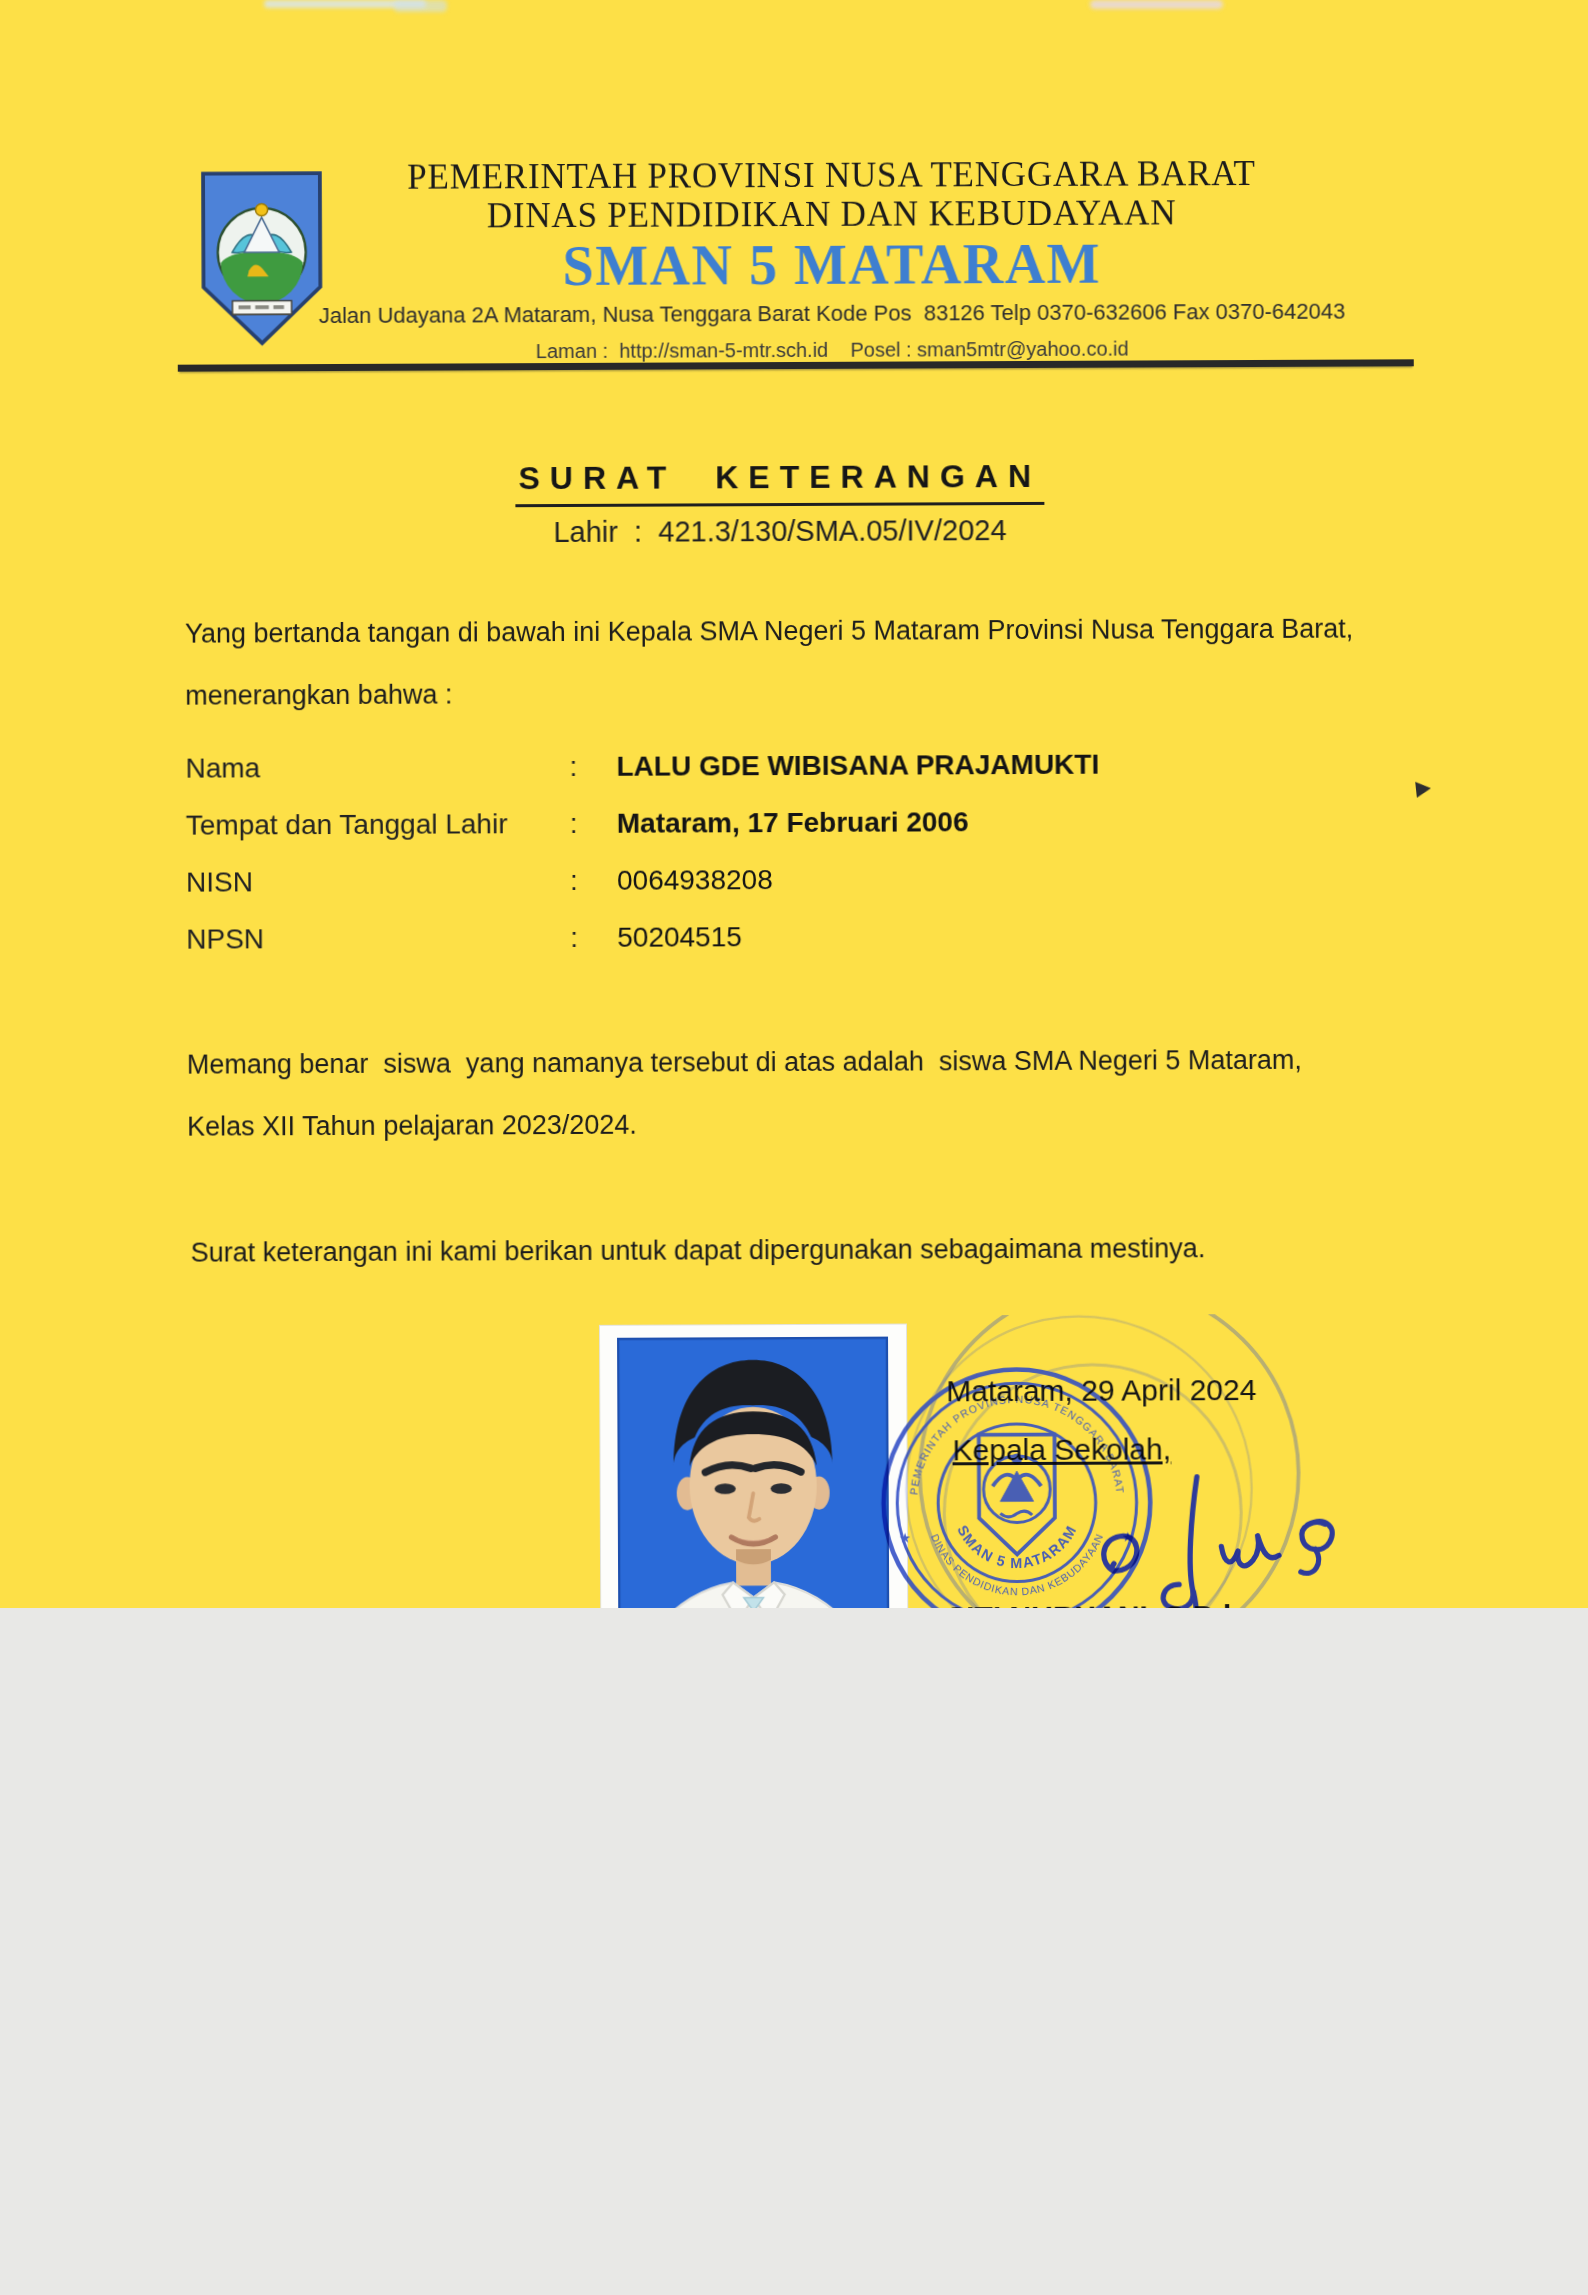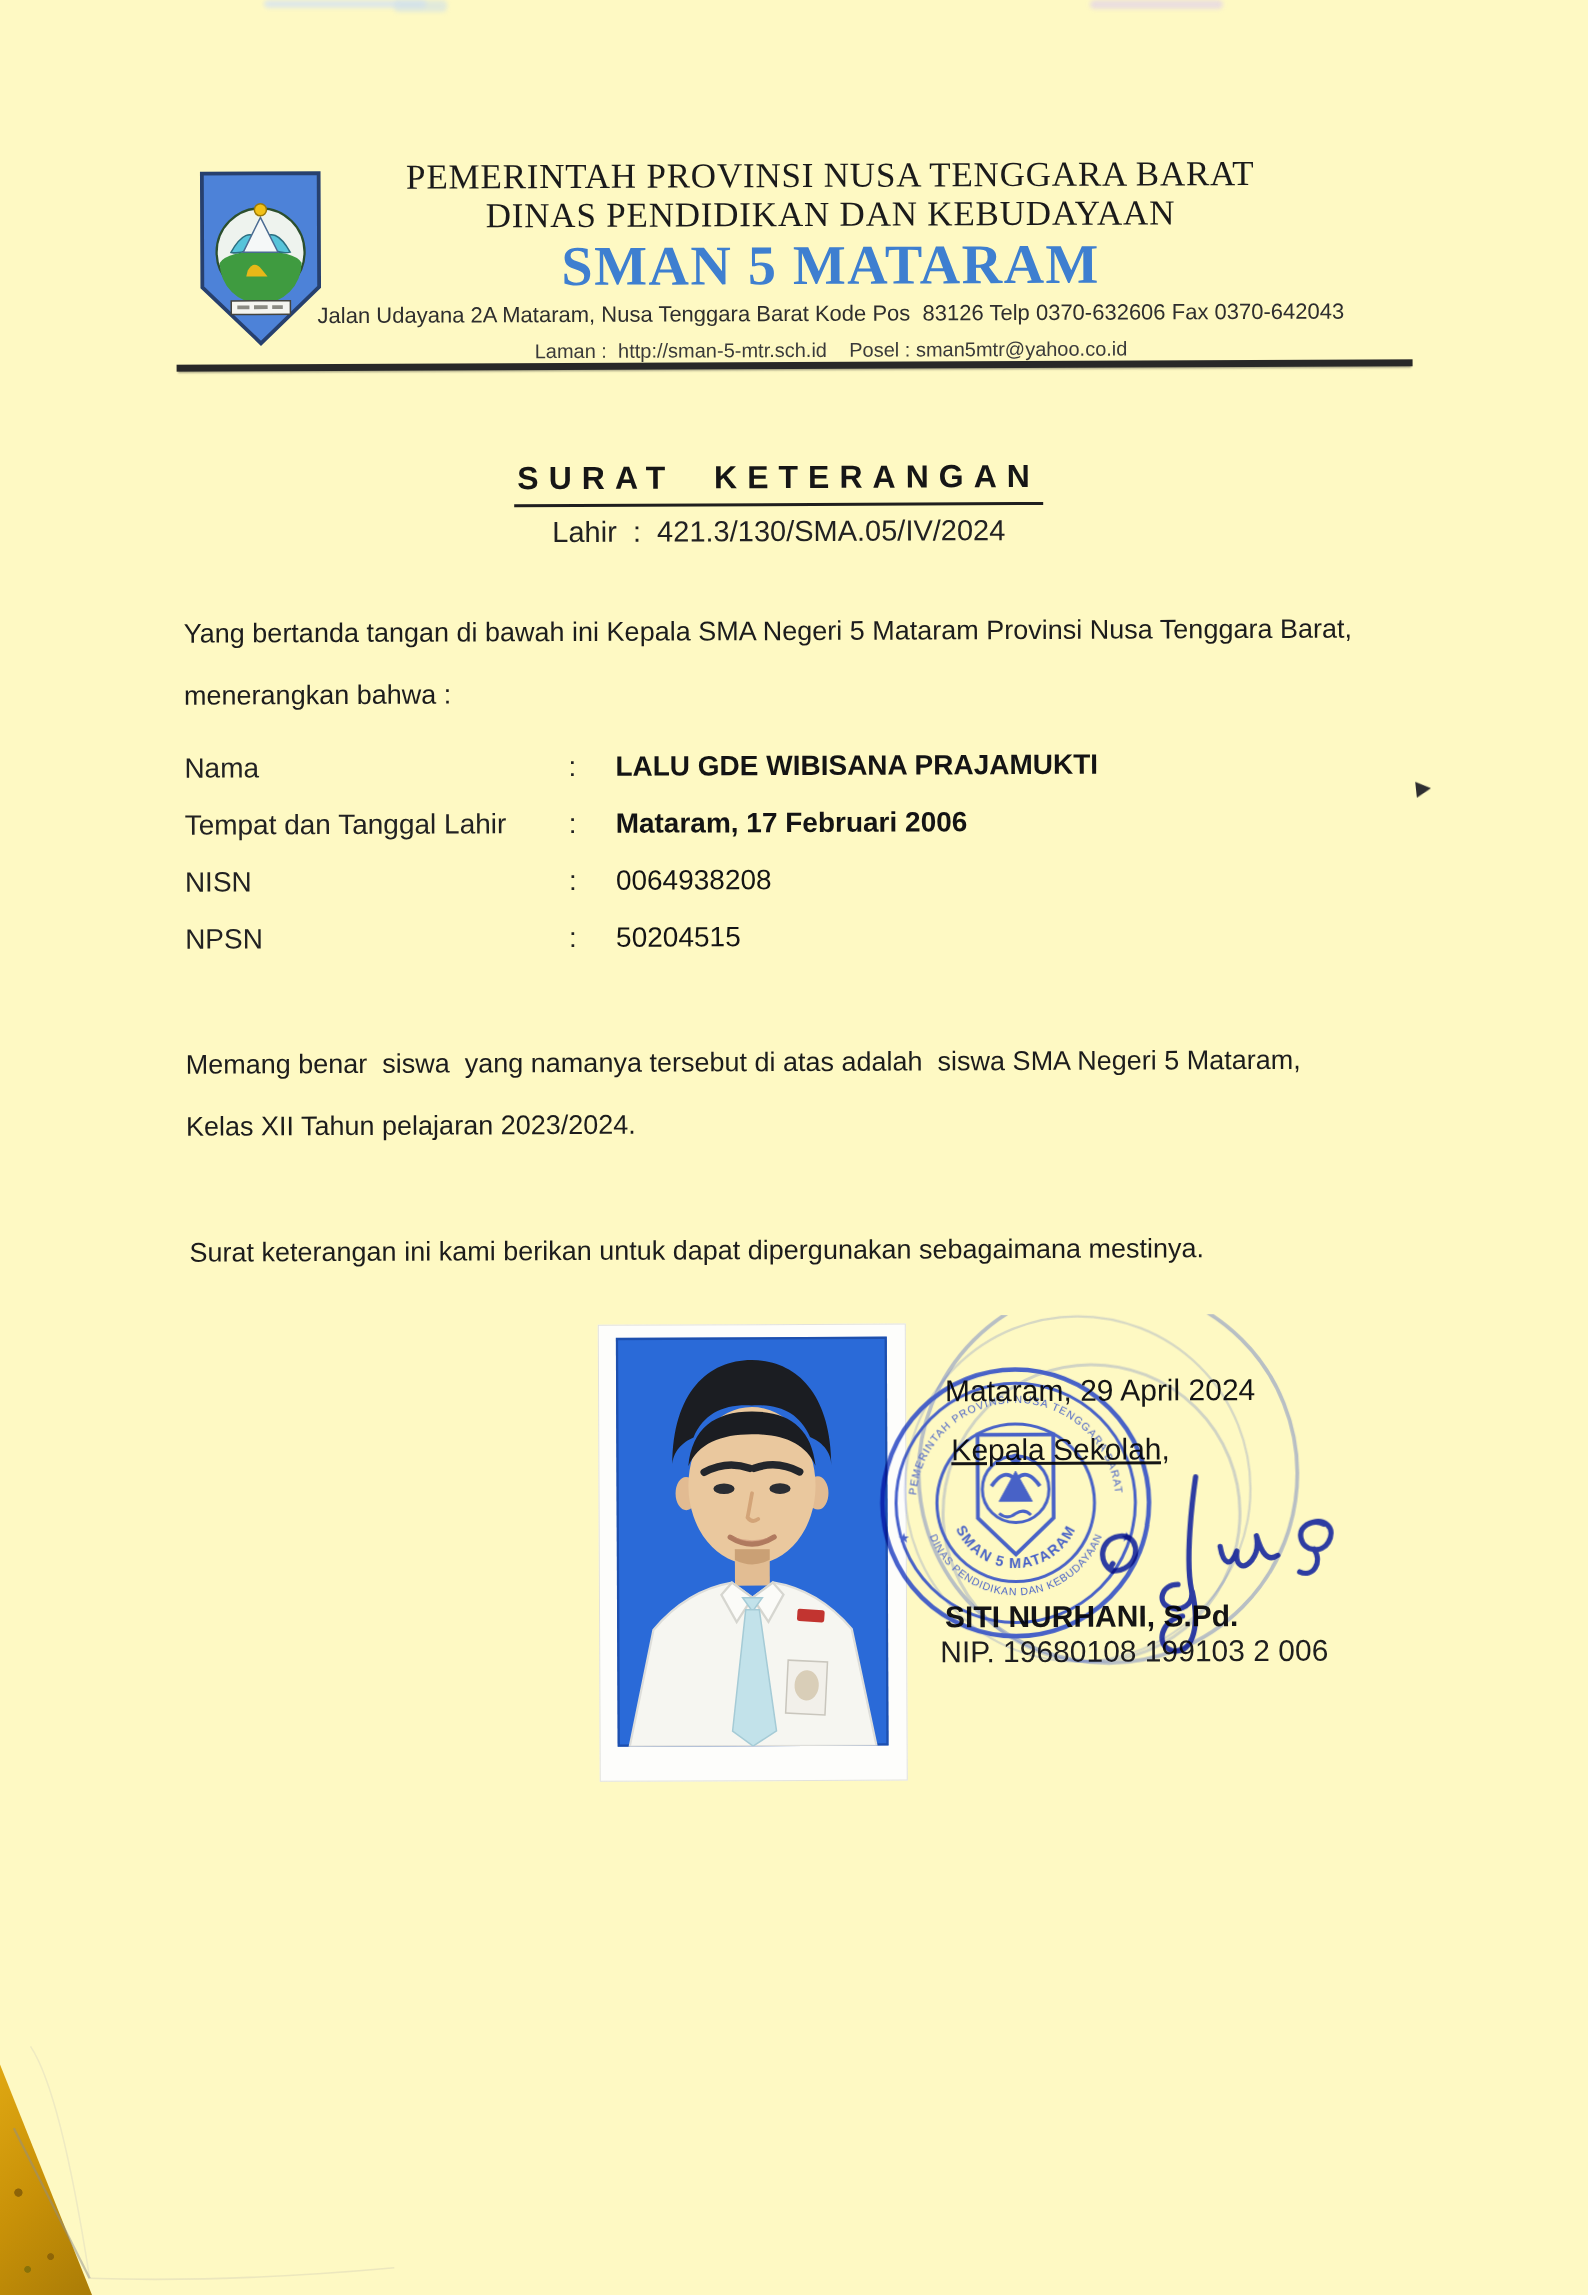--- a/index.html
+++ b/index.html
@@ -1,18 +1,18 @@
 <!DOCTYPE html>
 <html style="font-size:12px"><head>
 <meta charset="utf-8">
 <style>
   html,body{margin:0;padding:0;background:#e8e8e6;}
   .canvas{
-    position:relative;width:1589px;height:2295px;margin:0 auto;
-    background:#fef9c3;overflow:hidden;
+    position:relative;width:1589px;height:1608px;margin:0 auto;
+    background:#fde047;overflow:hidden;
     font-family:"Liberation Sans",sans-serif;color:#1d1d1d;
   }
   .sheet{position:absolute;inset:0;transform:rotate(-0.25deg);transform-origin:50% 40%;}
   .abs{position:absolute;}
   .pre{white-space:pre-wrap;}
 
   
   .logo-box{left:199px;top:165px;width:129px;height:182px;}
   .hdr{left:318px;top:156px;width:1031px;text-align:center;}
   .hdr-gov,.hdr-dept{

